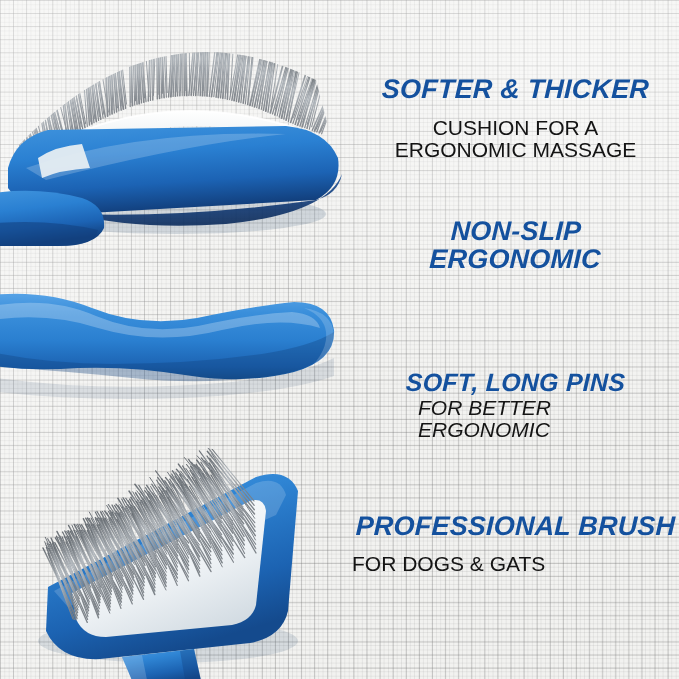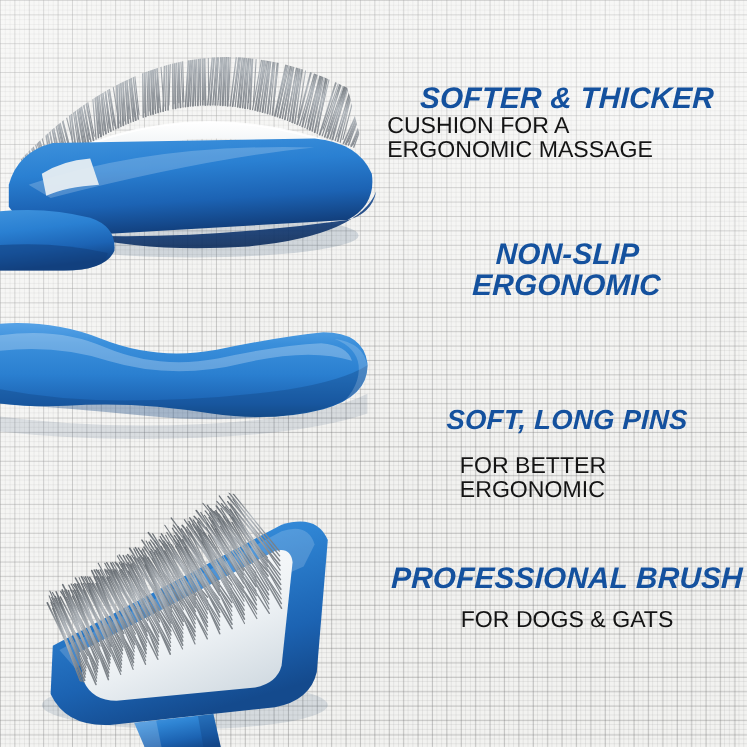--- a/index.html
+++ b/index.html
@@ -81,30 +81,30 @@
   }
   .feature-sub {
     color: #141414;
     font-weight: 400;
     line-height: 1.06;
     margin: 0;
   }
 
   
   #feature-1 .feature-title { font-size: 27px; }
-  #feature-1 .feature-sub   { font-size: 21px; text-align: left; }
+  #feature-1 .feature-sub   { font-size: 21px; text-align: center; margin-top: 13px; }
 
   #feature-2 .feature-title { font-size: 27px; }
   #feature-2 .feature-sub   { font-size: 21px; text-align: center; margin-top: 16px; }
 
   #feature-3 .feature-title { font-size: 25px; }
-  #feature-3 .feature-sub   { font-size: 21px; text-align: left; margin-top: 17px; padding-left: 66px; }
+  #feature-3 .feature-sub   { font-size: 21px; text-align: left; margin-top: 1px; padding-left: 66px; font-style: italic; }
 
   #feature-4 .feature-title { font-size: 27px; }
-  #feature-4 .feature-sub   { font-size: 21px; text-align: center; margin-top: 12px; }
+  #feature-4 .feature-sub   { font-size: 21px; text-align: left; margin-top: 12px; }
 
   .sub-line { display: block; }
 </style>
 </head>
 <body>
 
 <div id="stage">
 
   <div id="grid-bg"></div>
   <div id="grid-sheen"></div>

